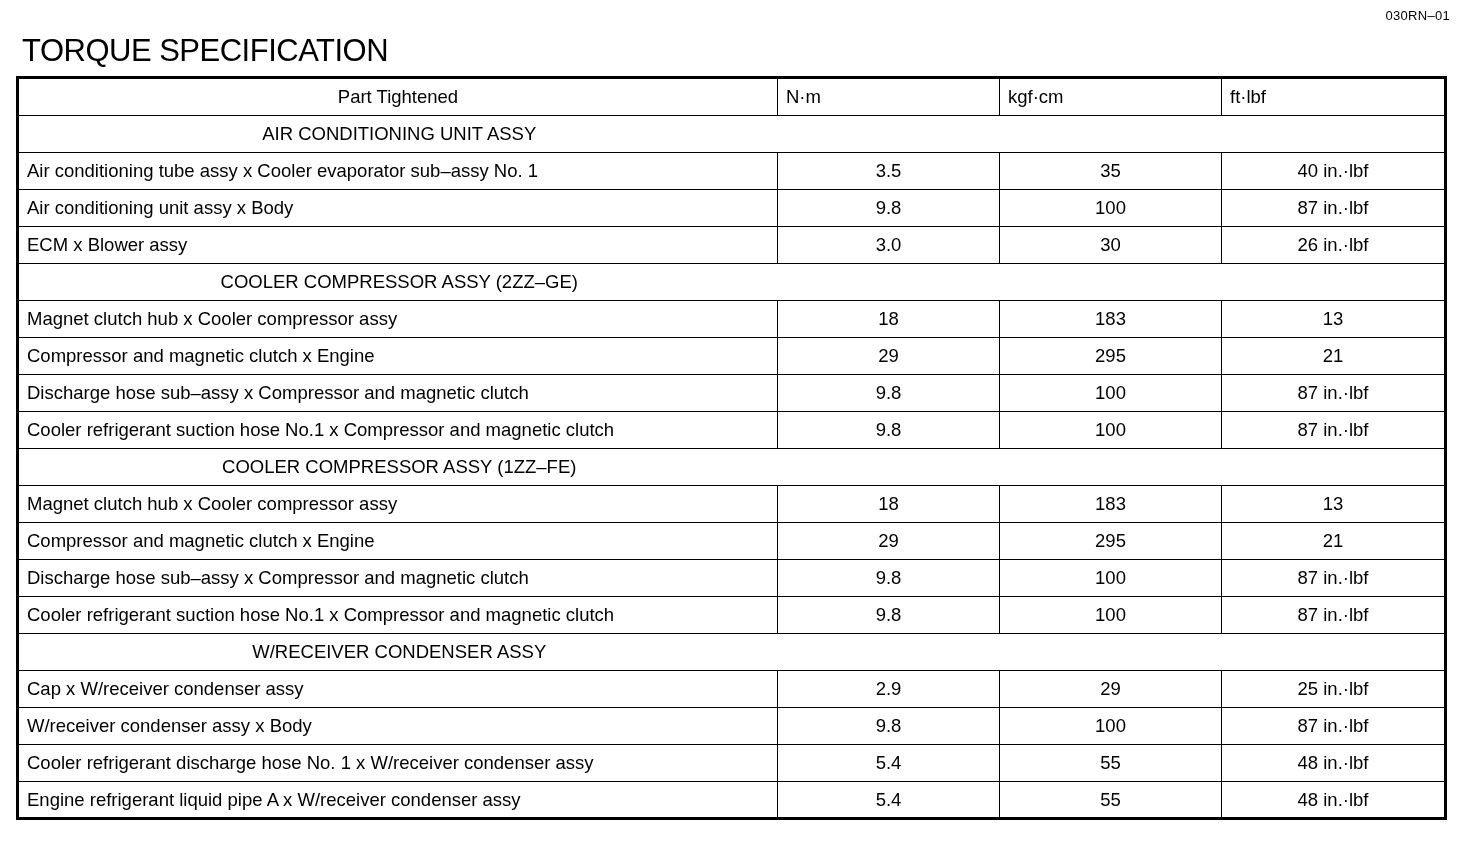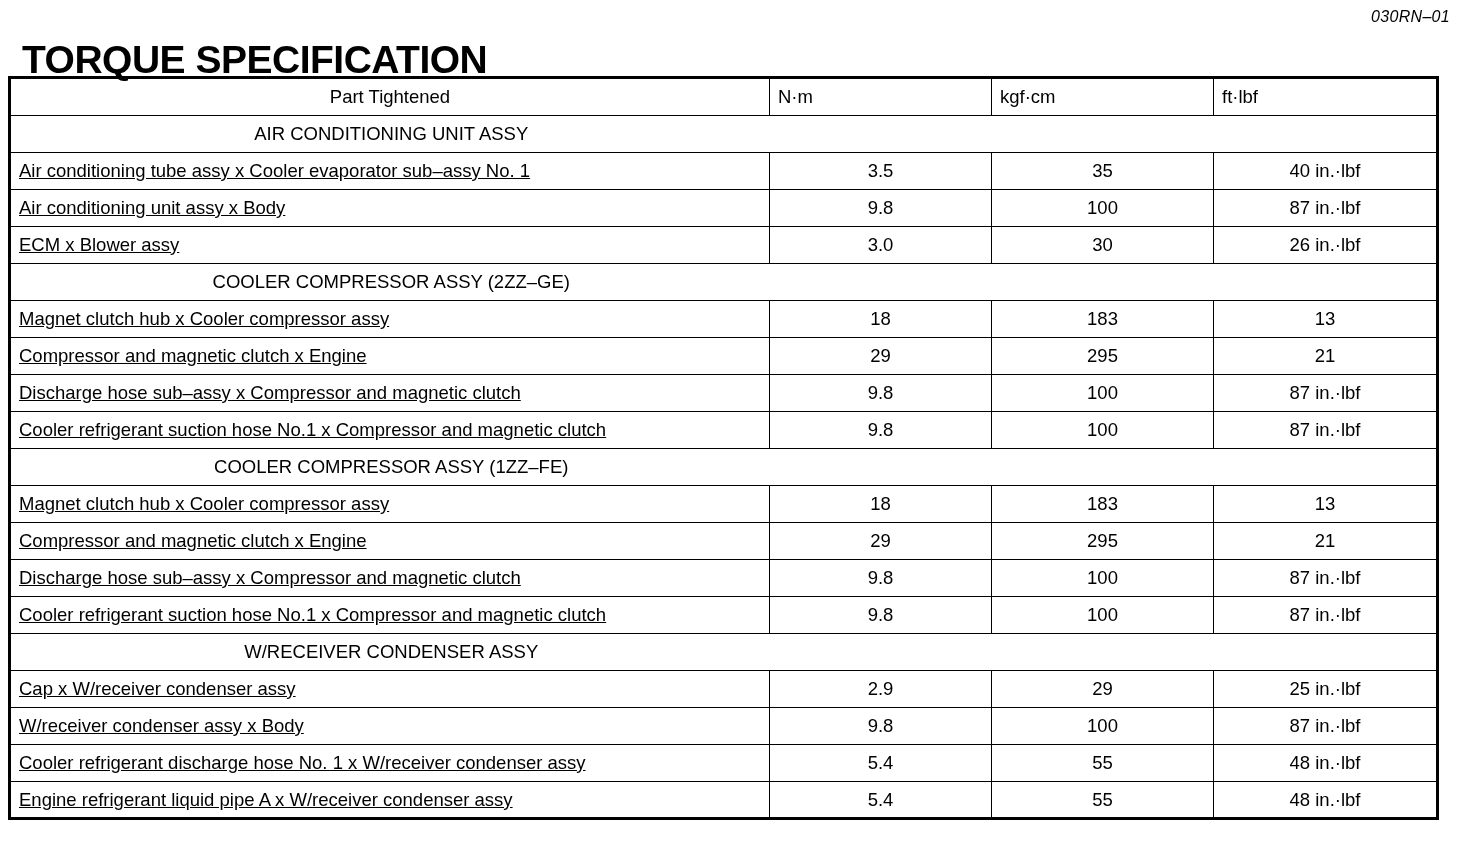--- a/index.html
+++ b/index.html
@@ -18,38 +18,37 @@
   .page {
     position: relative;
     width: 1472px;
     height: 846px;
     box-sizing: border-box;
   }
   .doc-code {
     position: absolute;
     top: 8px;
     right: 22px;
-    font-size: 16px;
+    font-size: 13px;
     letter-spacing: 0.3px;
     color: #000;
-    font-style: italic;
   }
   .page-title {
     position: absolute;
     top: 14px;
     left: 22px;
-    font-size: 39px;
-    font-weight: bold;
+    font-size: 31px;
+    font-weight: normal;
     letter-spacing: -0.5px;
     line-height: 1.05;
   }
   .table-wrap {
     position: absolute;
     top: 76px;
-    left: 8px;
+    left: 16px;
     width: 1347px;
   }
   table.spec {
     border-collapse: collapse;
     width: 100%;
     table-layout: fixed;
     border: 3px solid #000;
   }
   table.spec col.c-part  { width: 760px; }
   table.spec col.c-nm    { width: 222px; }
@@ -65,21 +64,20 @@
     box-sizing: border-box;
   }
   table.spec thead th {
     text-align: left;
     height: 38px;
   }
   table.spec th.part-head { text-align: center; }
   td.part {
     text-align: left;
     padding-left: 10px;
-    text-decoration: underline;
   }
   td.num {
     text-align: center;
     margin-top: 9px;
   }
   tr.group td.group-cell {
     text-align: center;
     padding-left: 10px;
     border-right: none;
   }

